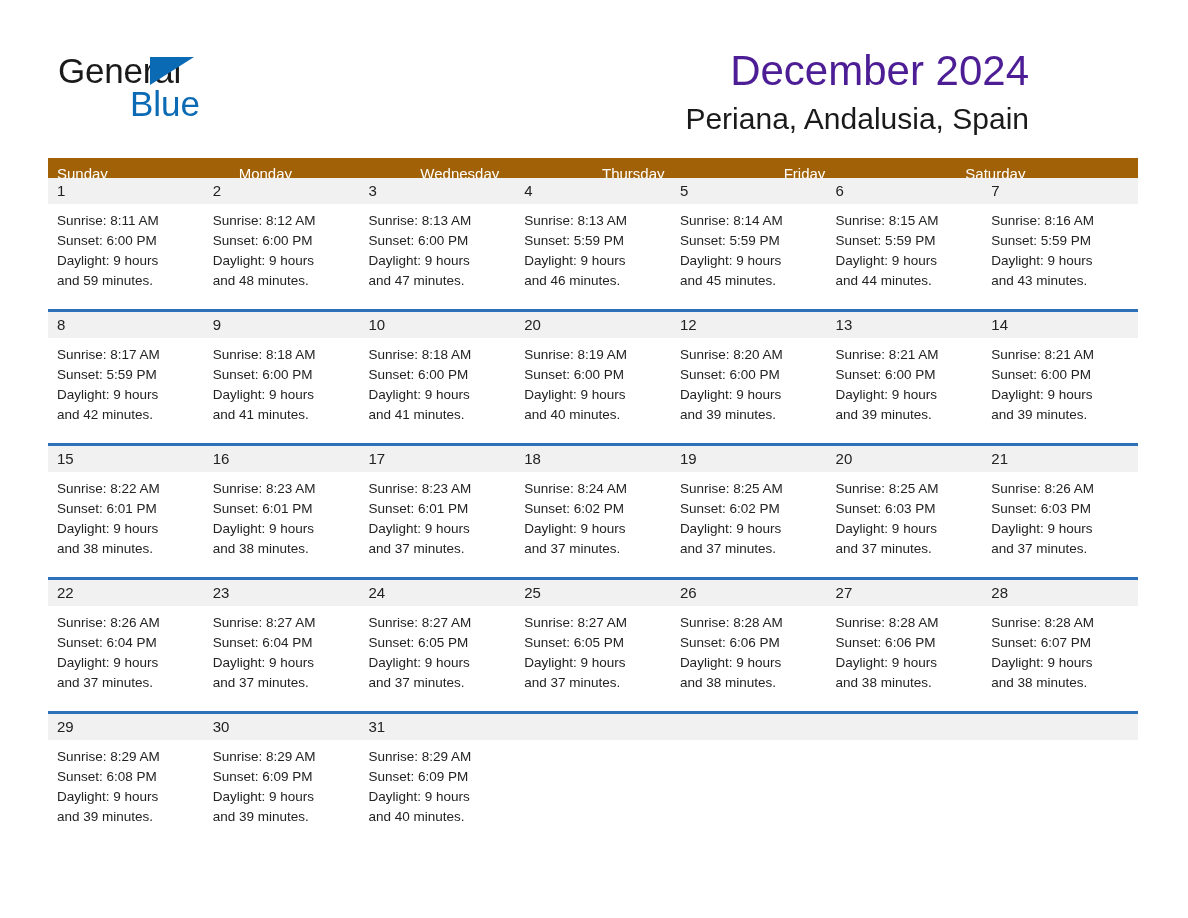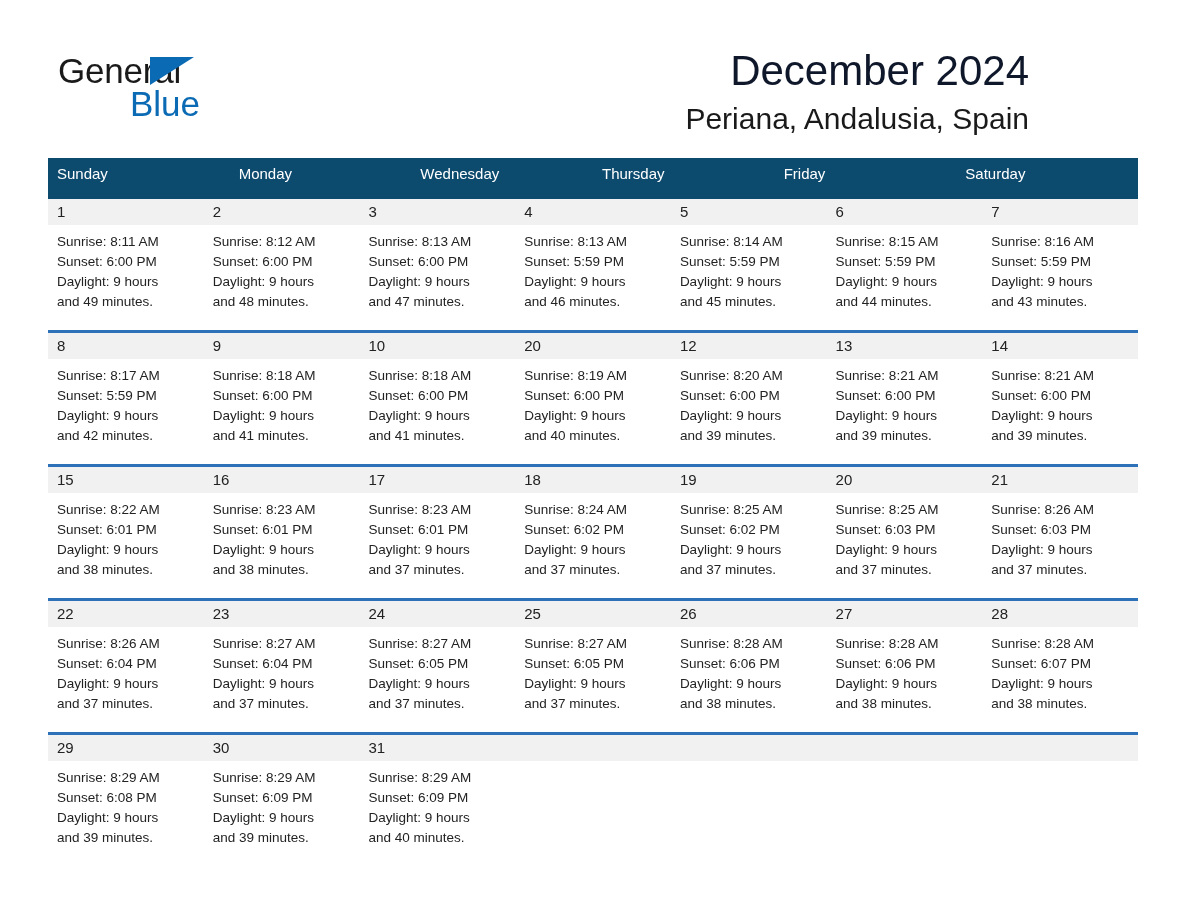--- a/index.html
+++ b/index.html
@@ -66,21 +66,21 @@
   .title-block {
     position: absolute;
     right: 51px;
     top: 45px;
     text-align: right;
   }
   .cal-title {
     font-size: 42px;
     line-height: 52px;
     font-weight: 400;
-    color: #0f172a;
+    color: #4c1d95;
     white-space: nowrap;
   }
   .cal-subtitle {
     margin-top: 8px;
     font-size: 30px;
     line-height: 28px;
     font-weight: 400;
     color: #1a1a1a;
     white-space: nowrap;
   }
@@ -88,22 +88,22 @@
   
   .calendar {
     position: absolute;
     left: 48px;
     top: 158px;
     width: 1090px;
   }
 
   .weekday-header {
     display: flex;
-    background: #0c4a6e;
-    height: 41px;
+    background: #a16207;
+    height: 20px;
   }
   .weekday-cell {
     flex: 1 1 0;
     color: #ffffff;
     font-size: 15px;
     line-height: 31px;
     padding-left: 9px;
     white-space: nowrap;
     overflow: hidden;
   }
@@ -180,21 +180,21 @@
             <div class="date-cell">4</div>
             <div class="date-cell">5</div>
             <div class="date-cell">6</div>
             <div class="date-cell">7</div>
           </div>
           <div class="detail-band">
             <div class="detail-cell">
               <div class="detail-line">Sunrise: 8:11 AM</div>
               <div class="detail-line">Sunset: 6:00 PM</div>
               <div class="detail-line">Daylight: 9 hours</div>
-              <div class="detail-line">and 49 minutes.</div>
+              <div class="detail-line">and 59 minutes.</div>
             </div>
             <div class="detail-cell">
               <div class="detail-line">Sunrise: 8:12 AM</div>
               <div class="detail-line">Sunset: 6:00 PM</div>
               <div class="detail-line">Daylight: 9 hours</div>
               <div class="detail-line">and 48 minutes.</div>
             </div>
             <div class="detail-cell">
               <div class="detail-line">Sunrise: 8:13 AM</div>
               <div class="detail-line">Sunset: 6:00 PM</div>

